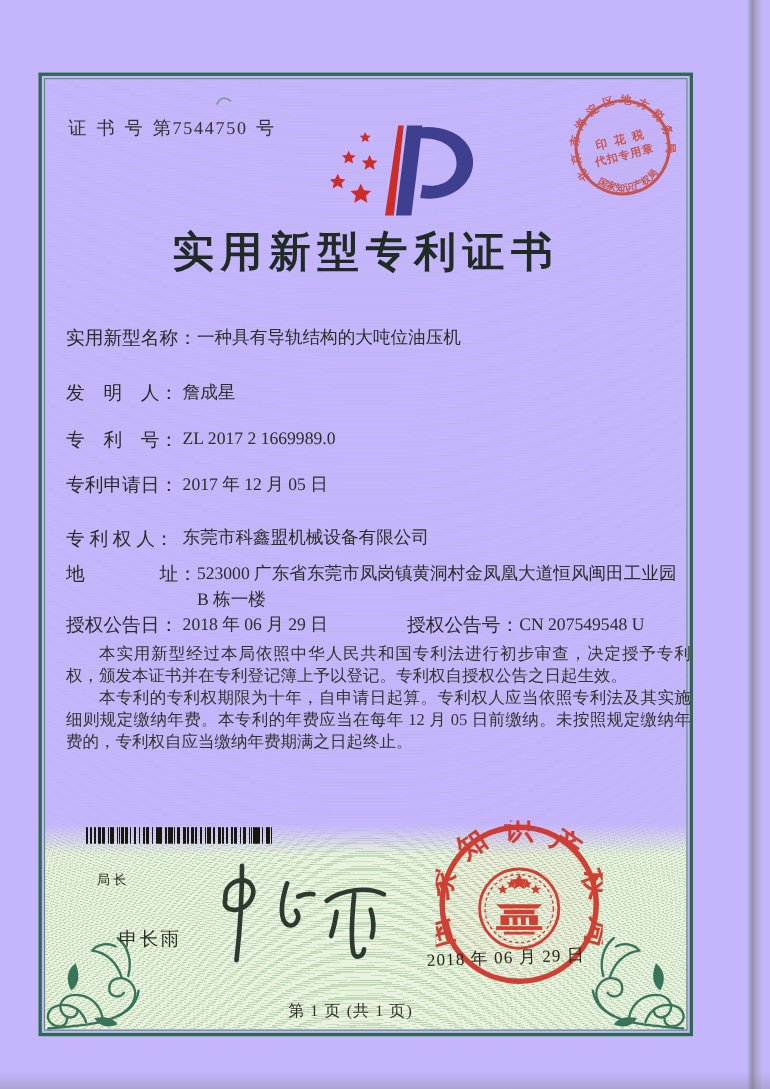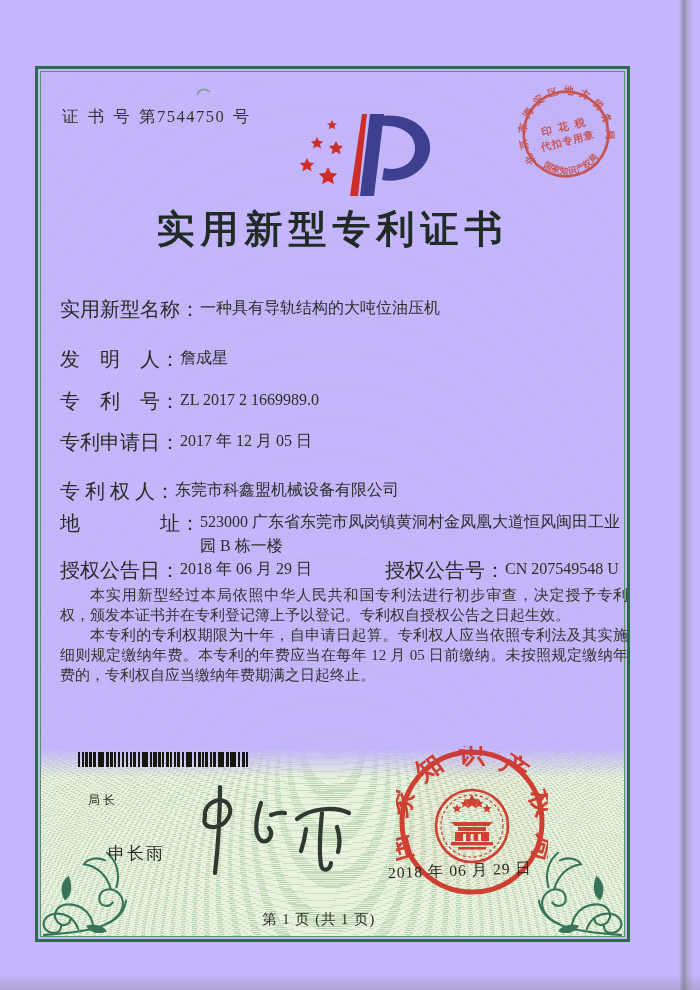--- a/index.html
+++ b/index.html
@@ -31,23 +31,23 @@
   .ornament.left{left:2px;}
   .ornament.right{right:2px;transform:scaleX(-1);}
 
   
   .cert-number{position:absolute;left:62px;top:106px;font-size:16.5px;color:#33332d;letter-spacing:1.5px;word-spacing:2px;}
   .logo{position:absolute;left:292px;top:110px;width:150px;height:90px;}
   .title{position:absolute;left:35px;top:204px;width:595px;text-align:center;font-size:38px;letter-spacing:6px;
     color:#1f2b24;font-weight:600;}
 
   .field-row{position:absolute;left:60px;width:568px;display:flex;align-items:flex-start;font-size:16px;color:#2e2e28;}
-  .field-row .lbl{flex:0 0 106px;font-size:20px;white-space:pre;color:#2b2b25;}
+  .field-row .lbl{flex:0 0 106px;font-size:17px;white-space:pre;color:#2b2b25;}
   .field-row .val{flex:1;line-height:24px;}
-  .row-split{display:flex;width:100%;gap:15px;}
+  .row-split{display:flex;width:100%;}
   .row-split .pair1{flex:0 0 310px;display:flex;}
   .row-split .pair2{flex:1;display:flex;}
   .row-split .pair2 .lbl{flex:0 0 102px;}
 
   .paragraphs{position:absolute;left:60px;top:585px;width:568px;font-size:15px;line-height:20px;
     color:#34342c;text-align:justify;}
   .paragraphs p{margin:0;text-indent:2em;}
 
   .barcode{position:absolute;left:78px;top:752px;width:172px;height:15px;
     background-image:

